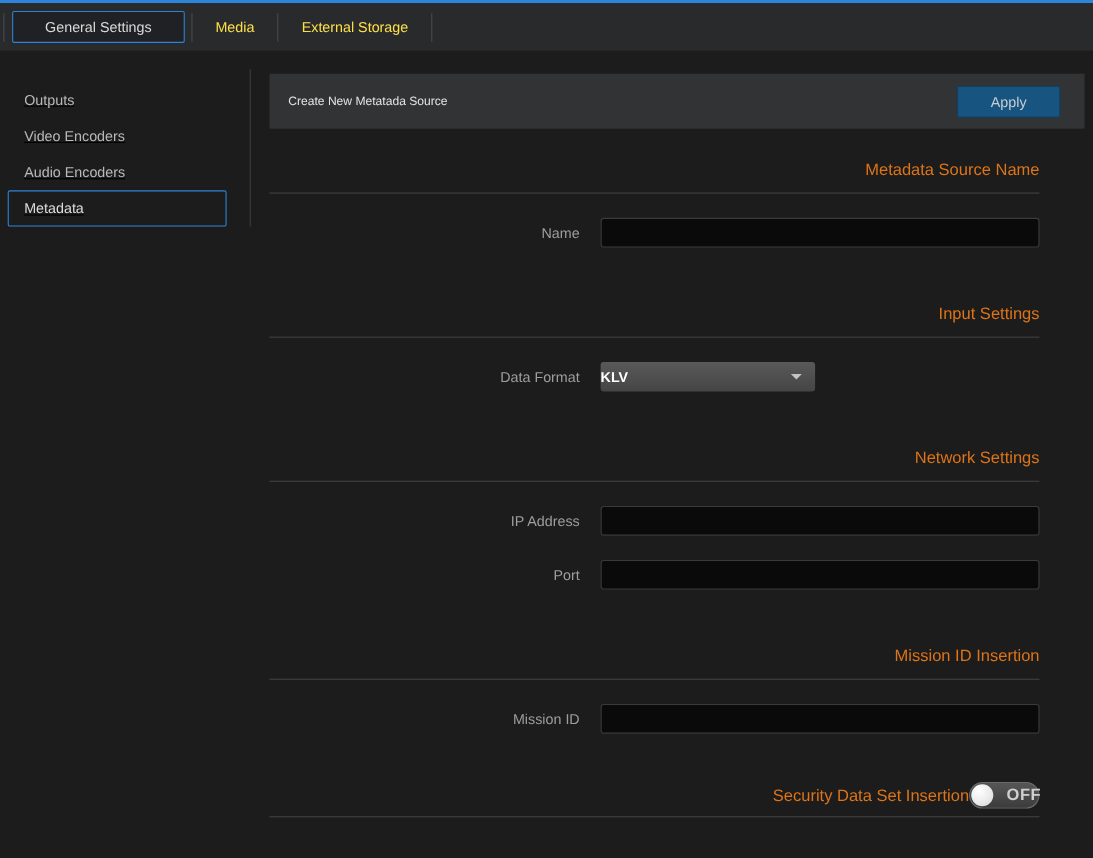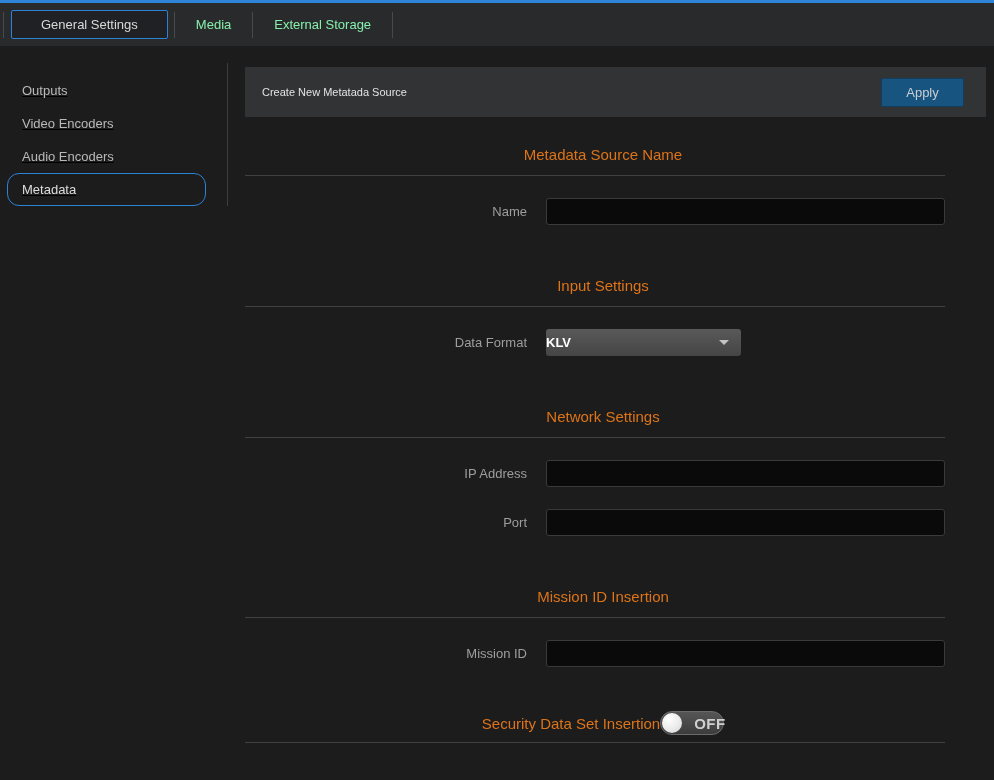--- a/index.html
+++ b/index.html
@@ -13,52 +13,52 @@
 
   
   .topline { position:absolute; top:0; left:0; width:994px; height:3px; background:#2d84d8; }
   .topbar {
     position:absolute; top:3px; left:0; width:994px; height:43px;
     background:#292a2c; display:flex; align-items:center;
   }
   .tb-divider { width:1px; height:26px; background:#47494b; flex:0 0 1px; }
   .tb-divider.lead { margin-left:3px; }
   .tab {
-    font-size:13px; color:#86efac; padding:7px 21px; cursor:pointer; white-space:nowrap;
+    font-size:13px; color:#fde047; padding:7px 21px; cursor:pointer; white-space:nowrap;
   }
   .tab.active {
     border:1px solid #2d83d5; border-radius:2px; background:#202124;
     color:#d9d9d9; padding:6px 29px; margin:0 6px 0 7px;
   }
 
   
   .sidebar { position:absolute; top:46px; left:0; width:227px; padding-top:28px;text-decoration:underline; }
   .side-item {
     margin-left:7px; width:199px; height:33px;
     display:flex; align-items:center; padding-left:14px;
     font-size:13px; color:#b9b9b9; border:1px solid transparent; cursor:pointer;
   }
-  .side-item.active { border-color:#2d83d5; border-radius:12px; color:#dedede; }
+  .side-item.active { border-color:#2d83d5; border-radius:2px; color:#dedede; }
   .side-divider { position:absolute; top:63px; left:227px; width:1px; height:143px; background:#3d3e40; }
 
   
   .main { position:absolute; left:245px; top:67px; width:741px; }
   .panel-header { width:741px; height:50px; background:#323334; display:flex; align-items:center; }
   .panel-title { flex:1; margin-left:17px; font-size:11px; color:#e3e3e3; }
   .apply-btn {
-    width:83px; height:29px; margin-right:22px;
+    width:94px; height:29px; margin-right:22px;
     background:#185480; border:1px solid #113f61; border-radius:2px;
     color:#c9ced3; font-size:13px; font-family:"Liberation Sans",sans-serif; cursor:pointer;
   }
 
   .form { width:700px; }
   .section { margin-top:48px; }
   .section.first { margin-top:25px; }
   .section.security { margin-top:44px; }
-  .section-head { display:flex; align-items:center; justify-content:center; padding-left:16px; min-height:24px; }
+  .section-head { display:flex; align-items:center; justify-content:flex-end; padding-left:16px; min-height:24px; }
   .section-title { font-size:15px; color:#dd7418; }
   .rule { height:1px; background:#414141; margin-top:9px; }
   .section.security .rule { margin-top:7px; }
 
   .row { display:flex; align-items:center; margin-top:22px; }
   .row-label { width:282px; text-align:right; font-size:13px; color:#9e9e9e; }
   .ctrl { margin-left:19px; }
   input.text {
     width:399px; height:27px; background:#0a0a0a; border:1px solid #3a3a3a; border-radius:3px;
     color:#dddddd; padding:0 9px; font-size:13px; font-family:"Liberation Sans",sans-serif;

